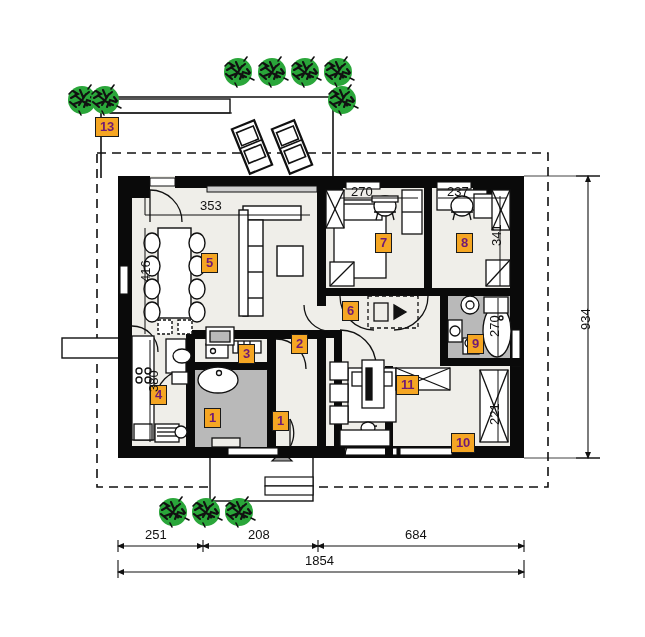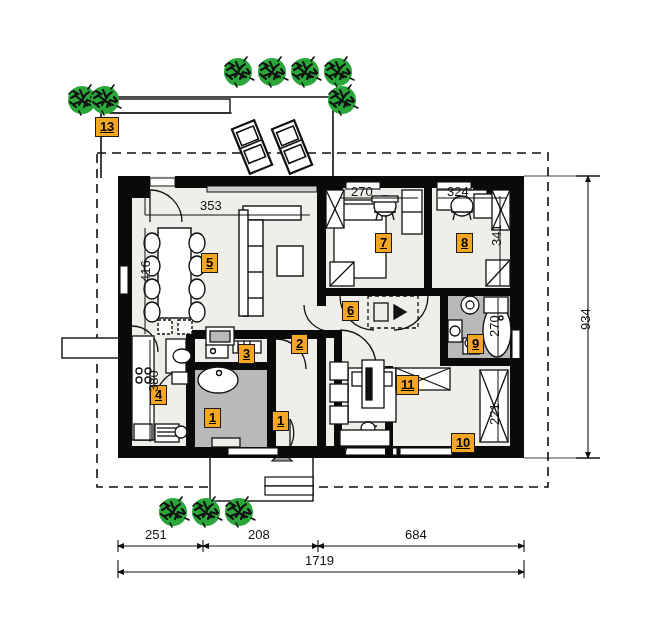--- a/index.html
+++ b/index.html
@@ -1,23 +1,23 @@
 <!DOCTYPE html>
 <html><head>
 <meta charset="utf-8">
 <style>
   html,body{margin:0;padding:0;background:#ffffff;}
   body{width:645px;height:637px;font-family:"Liberation Sans",sans-serif;overflow:hidden;}
   #stage{position:relative;width:645px;height:637px;background:#ffffff;}
   svg.plan{position:absolute;left:0;top:0;width:645px;height:637px;}
   .roomtag{
     position:absolute;background:#F5A623;border:1px solid #1a1a1a;
-    color:#000000;font-weight:700;font-size:13px;line-height:15px;
+    color:#701a75;font-weight:700;font-size:13px;line-height:15px;
     text-align:center;padding:1px 4px 2px 4px;box-sizing:border-box;
-    font-family:"Liberation Sans",sans-serif;letter-spacing:-0.2px;text-decoration:underline;
+    font-family:"Liberation Sans",sans-serif;letter-spacing:-0.2px;
   }
   .dimtxt{
     position:absolute;color:#111;font-size:13px;font-weight:400;
     font-family:"Liberation Sans",sans-serif;white-space:nowrap;
   }
   .dimtxt.vert{transform-origin:0 0;transform:rotate(-90deg);}
 </style>
 </head>
 <body>
 
@@ -374,24 +374,24 @@
   <div class="roomtag" style="left:467px;top:334px;">9</div>
   <div class="roomtag" style="left:451px;top:421px;margin-top:12px;">10</div>
   <div class="roomtag" style="left:396px;top:375px;">11</div>
   <div class="roomtag" style="left:204px;top:408px;">1</div>
   <div class="roomtag" style="left:95px;top:117px;">13</div>
 
   <div class="dimtxt" style="left:200px;top:198px;">353</div>
   <div class="dimtxt vert" style="left:138px;top:282px;">416</div>
   <div class="dimtxt vert" style="left:146px;top:392px;">380</div>
   <div class="dimtxt" style="left:351px;top:184px;">270</div>
-  <div class="dimtxt" style="left:447px;top:184px;">324</div>
+  <div class="dimtxt" style="left:447px;top:184px;">237</div>
   <div class="dimtxt vert" style="left:489px;top:246px;">341</div>
   <div class="dimtxt vert" style="left:487px;top:337px;">270</div>
   <div class="dimtxt vert" style="left:487px;top:425px;">221</div>
 
   <div class="dimtxt" style="left:145px;top:527px;">251</div>
   <div class="dimtxt" style="left:248px;top:527px;">208</div>
   <div class="dimtxt" style="left:405px;top:527px;">684</div>
-  <div class="dimtxt" style="left:305px;top:553px;">1719</div>
+  <div class="dimtxt" style="left:305px;top:553px;">1854</div>
   <div class="dimtxt vert" style="left:578px;top:330px;">934</div>
 
 </div>
 
 </body></html>

